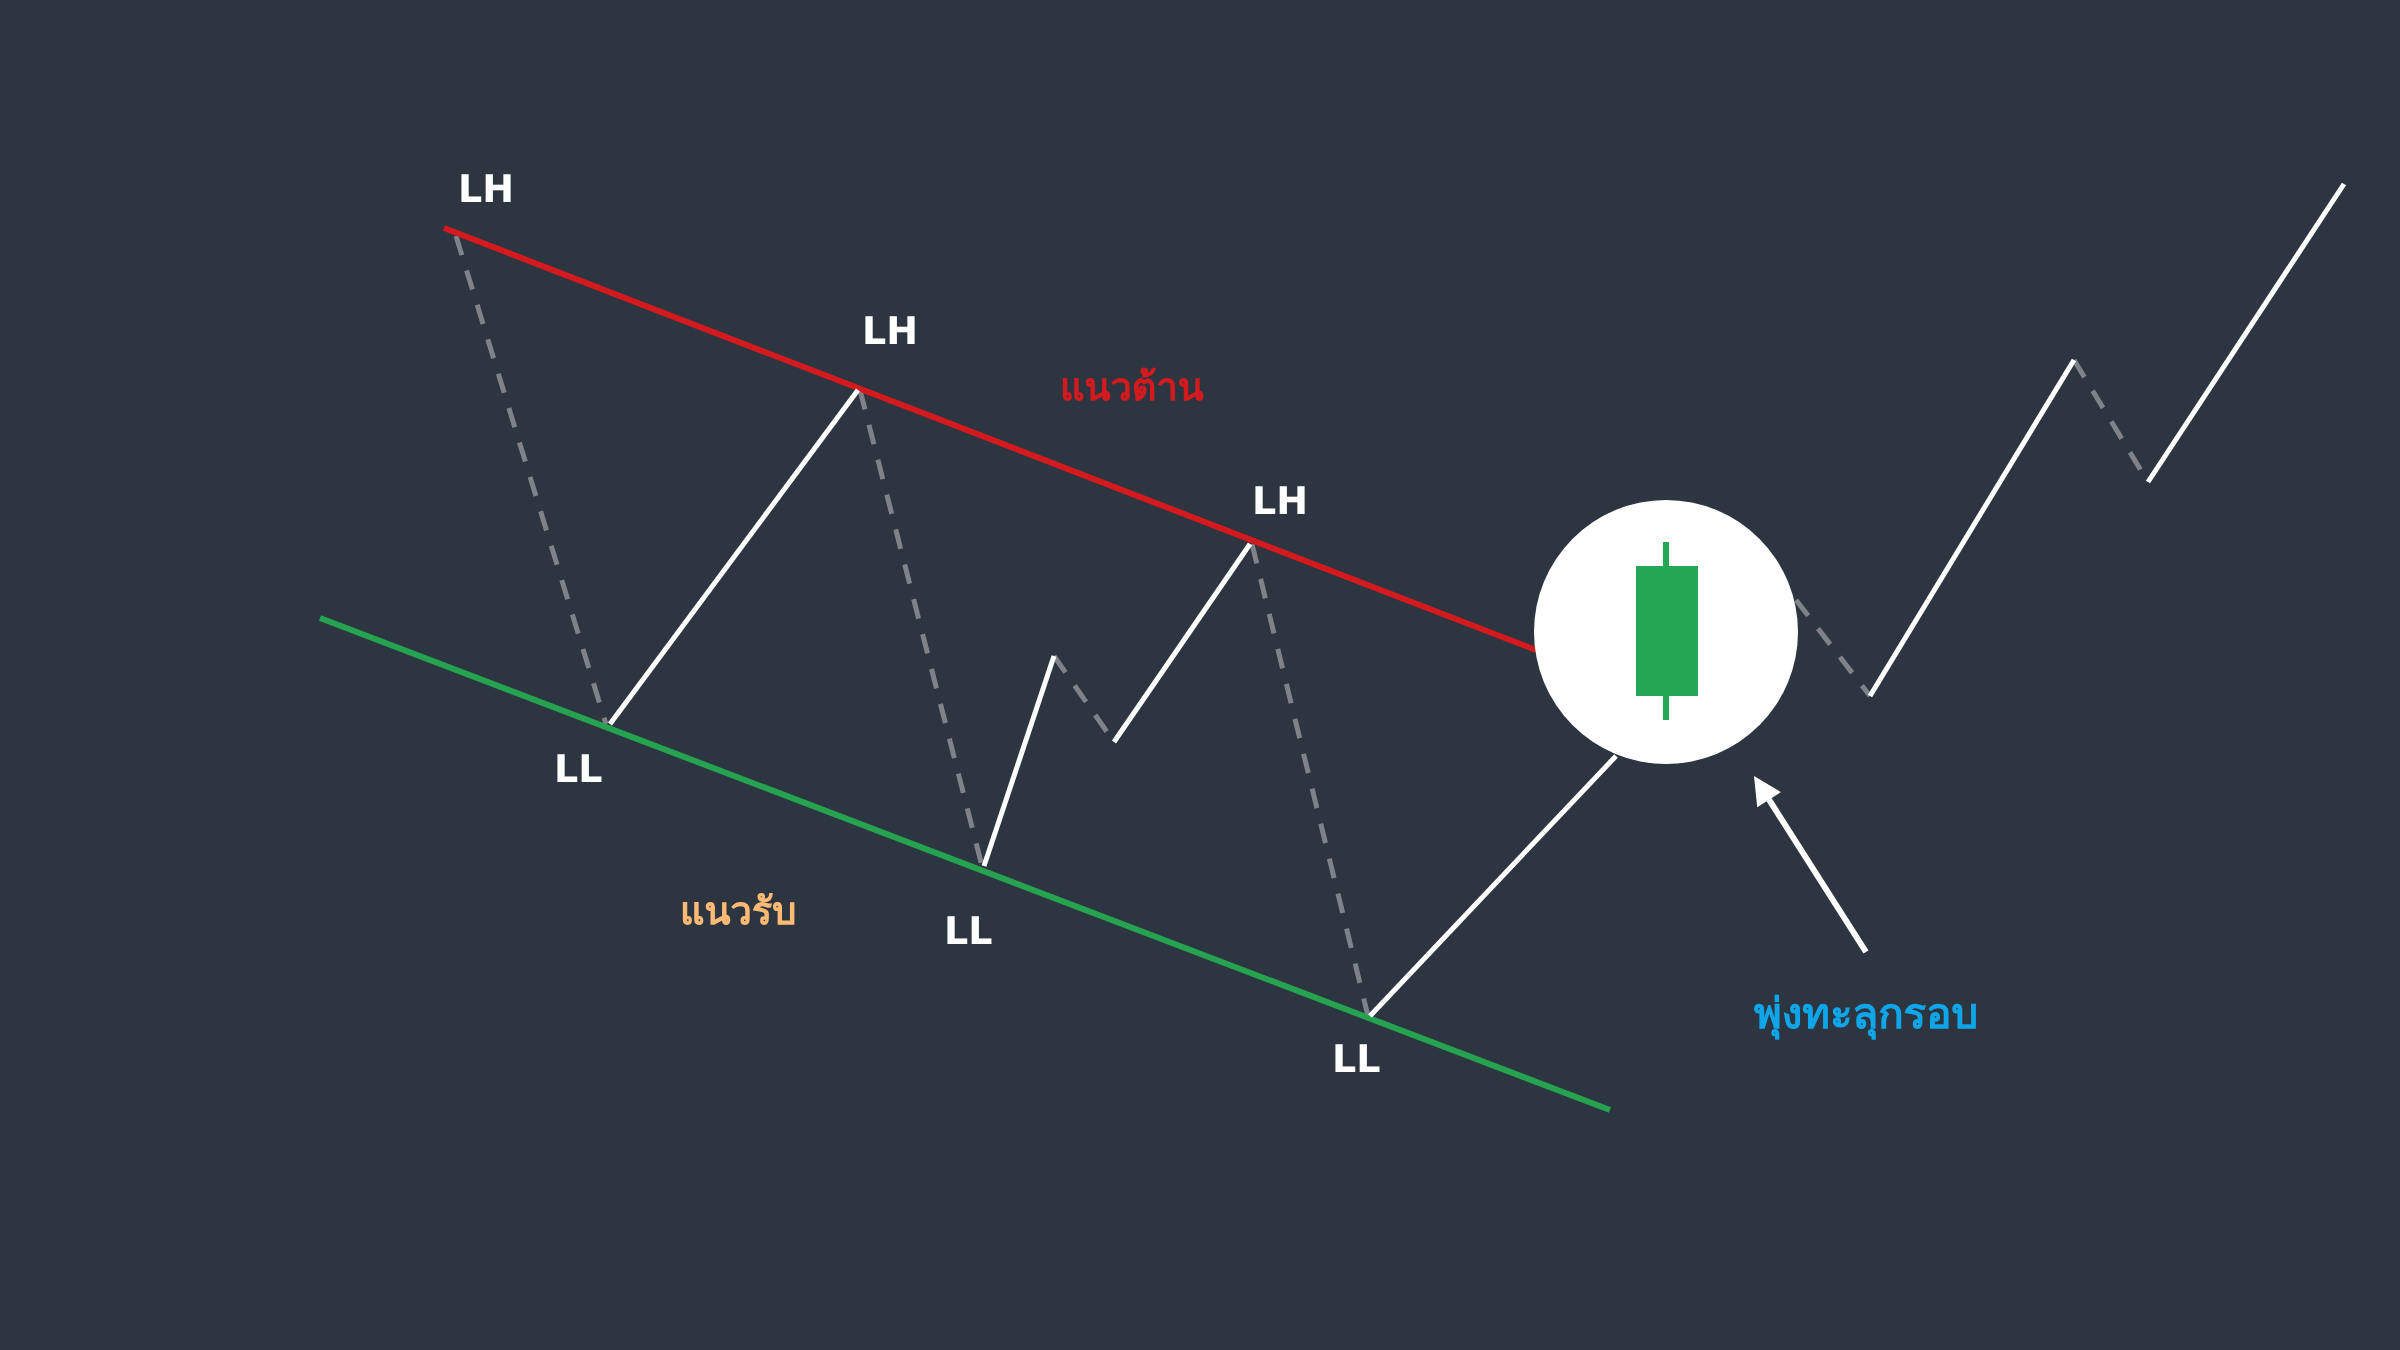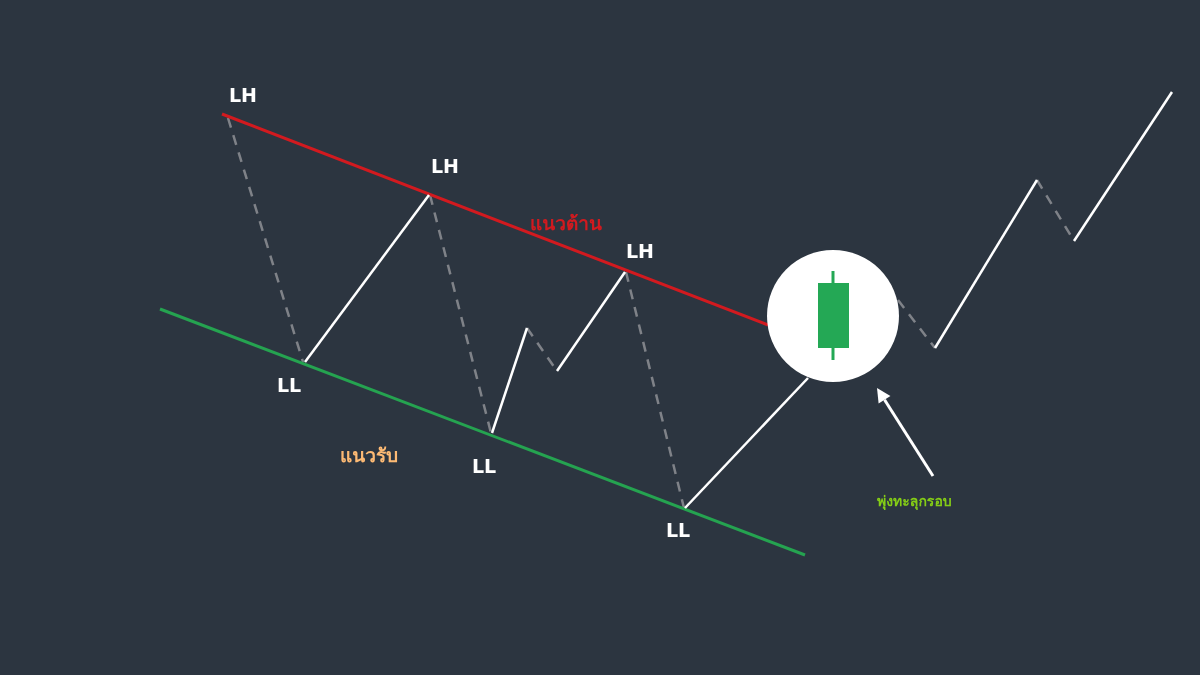--- a/index.html
+++ b/index.html
@@ -42,16 +42,16 @@
       <polygon id="arrowHead" fill="#ffffff" points="877,388 890.4218873048289,396.0531323828974 878.6106264765795,403.5693892736016"></polygon>
     </g>
   </svg>
 
   <div class="lbl" style="left:229px;top:84px;font-size:19px;color:#fff;">LH</div>
   <div class="lbl" style="left:431px;top:155px;font-size:19px;color:#fff;">LH</div>
   <div class="lbl" style="left:626px;top:240px;font-size:19px;color:#fff;">LH</div>
   <div class="lbl" style="left:277px;top:374px;font-size:19px;color:#fff;">LL</div>
   <div class="lbl" style="left:472px;top:455px;font-size:19px;color:#fff;">LL</div>
   <div class="lbl" style="left:666px;top:519px;font-size:19px;color:#fff;">LL</div>
-  <div class="lbl" style="left:530px;top:178px;font-size:19px;color:#d21a1f;margin-top:30px;">แนวต้าน</div>
+  <div class="lbl" style="left:530px;top:178px;font-size:19px;color:#d21a1f;">แนวต้าน</div>
   <div class="lbl" style="left:340px;top:440px;font-size:19px;color:#fdba74;">แนวรับ</div>
-  <div class="lbl" style="left:877px;top:490px;font-size:14px;color:#84cc16;">พุ่งทะลุกรอบ</div>
+  <div class="lbl" style="left:877px;top:490px;font-size:21px;color:#0ea5e9;">พุ่งทะลุกรอบ</div>
 </div>
 
 </body></html>

